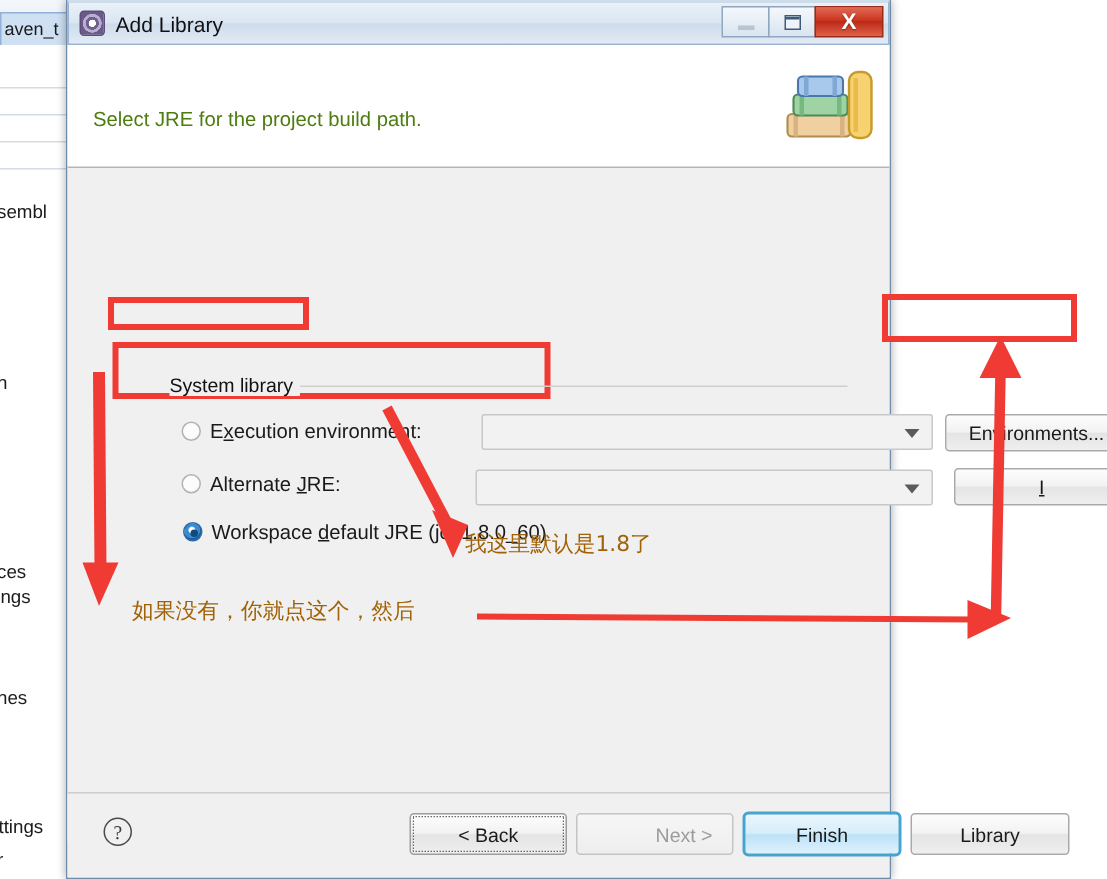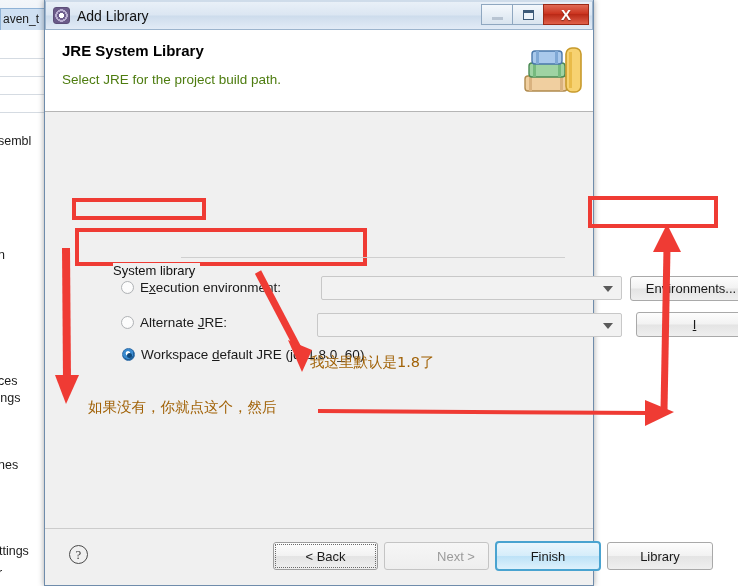--- a/index.html
+++ b/index.html
@@ -102,21 +102,21 @@
     font-size: 13.5px; color: #4d7c0f;
   }
   .hdr-icon {
     position: absolute; right: 8px; top: 6px; width: 66px; height: 66px;
   }
 
   
   .body { position: relative; height: 449px; background: #f0f0f0; }
   .group-label {
     position: absolute; left: 68px; top: 137px; font-size: 13px; color: #111;
-    background: #f0f0f0; padding-right: 5px; z-index: 3; margin-top: 14px;
+    background: #f0f0f0; padding-right: 5px; z-index: 3;
   }
   .group-line {
     position: absolute; left: 136px; right: 28px; top: 145px;
     height: 1px; background: #cfcfcf; z-index: 2;
   }
 
   .radio-row { position: absolute; display: flex; align-items: center; }
   .radio {
     width: 13px; height: 13px; border-radius: 50%;
     border: 1px solid #b0b3b6;
@@ -224,21 +224,20 @@
             <span class="glyph"></span>
           </div>
         <div class="wbtn max">
             <span class="glyph"></span>
           </div>
         <div class="wbtn close">X</div>
       </div>
     </div>
 
     <div class="header">
-      <div class="hdr-title">JRE System Library</div>
       <div class="hdr-sub">Select JRE for the project build path.</div>
       <svg class="hdr-icon" viewBox="0 0 66 66">
         <rect x="6" y="40" width="42" height="15" rx="3" fill="#f0cfa0" stroke="#b08b4e" stroke-width="1.4"></rect>
         <rect x="10" y="40" width="3" height="15" fill="#d9b27f"></rect>
         <rect x="41" y="40" width="3" height="15" fill="#d9b27f"></rect>
         <rect x="10" y="27" width="36" height="14" rx="3" fill="#9fd3a3" stroke="#4b8a54" stroke-width="1.4"></rect>
         <rect x="14" y="27" width="3" height="14" fill="#76b97e"></rect>
         <rect x="39" y="27" width="3" height="14" fill="#76b97e"></rect>
         <rect x="13" y="15" width="30" height="13" rx="3" fill="#a9c9ec" stroke="#4a78ab" stroke-width="1.4"></rect>
         <rect x="17" y="15" width="3" height="13" fill="#7fa8d5"></rect>

